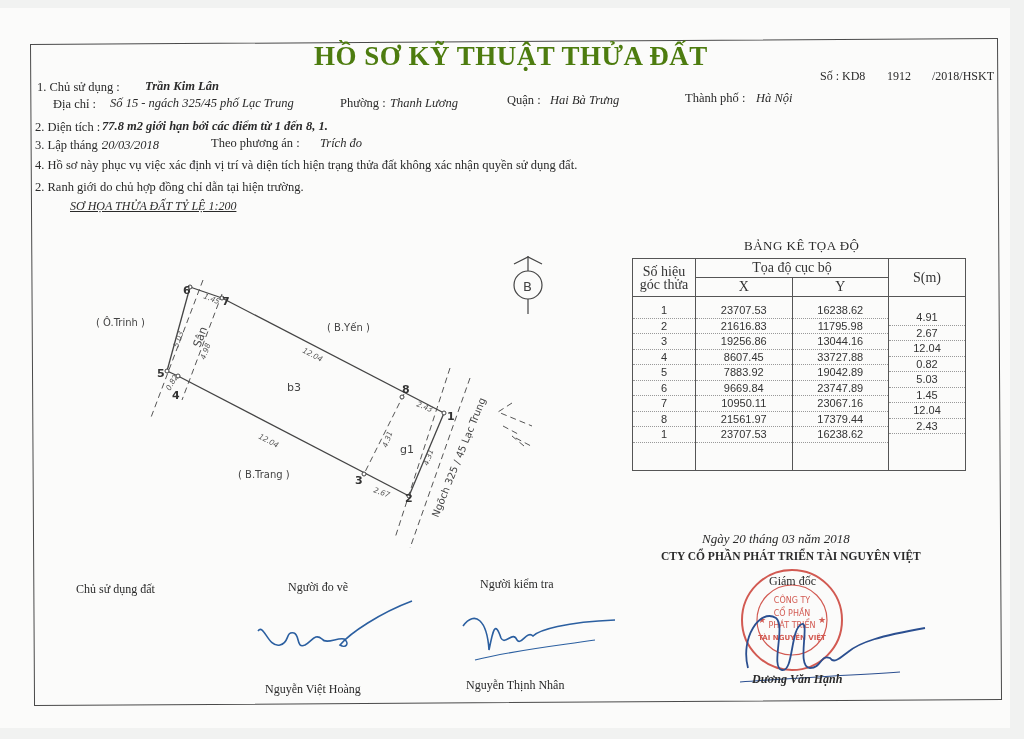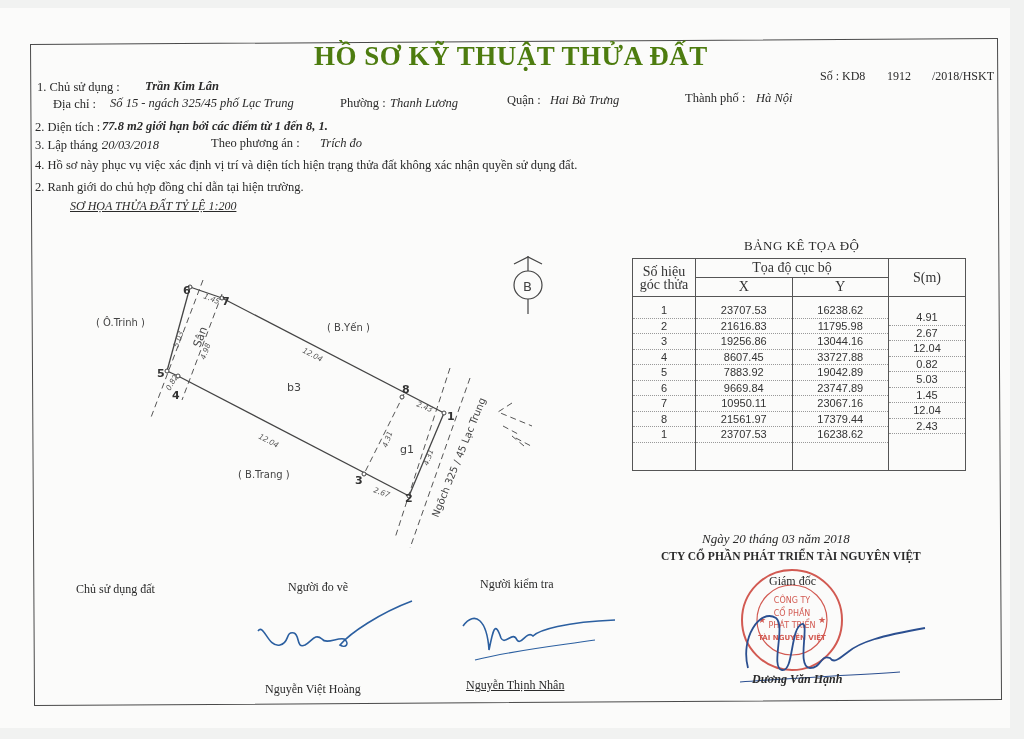--- a/index.html
+++ b/index.html
@@ -243,15 +243,15 @@
   <svg class="sig" style="left:455px; top:592px;" width="170" height="70">
     <path d="M8,26 C20,10 32,20 34,50 C38,30 40,20 46,38 C50,46 58,30 62,40 C66,46 72,30 78,36 C84,30 110,22 160,20" stroke="#2b5fa0" stroke-width="1.6" fill="none"></path>
     <path d="M20,60 C60,50 100,46 140,40" stroke="#2b5fa0" stroke-width="1.2" fill="none"></path>
   </svg>
   <svg class="sig" style="left:730px; top:590px;" width="200" height="90">
     <path d="M18,70 C10,40 30,10 46,20 C56,28 40,70 52,72 C64,74 60,30 72,26 C80,24 66,70 80,70 C92,70 90,56 100,60 C104,66 110,60 118,54 C130,44 150,38 195,30" stroke="#2b4f90" stroke-width="1.8" fill="none"></path>
     <path d="M10,84 C60,80 110,78 170,74" stroke="#2b4f90" stroke-width="1.1" fill="none"></path>
   </svg>
 
   <div class="abs small" style="left:265px; top:674px;">Nguyễn Việt Hoàng</div>
-  <div class="abs small" style="left:466px; top:670px;text-decoration:underline;">Nguyễn Thịnh Nhân</div>
+  <div class="abs small" style="left:466px; top:670px;">Nguyễn Thịnh Nhân</div>
   <div class="abs small it b" style="left:752px; top:664px;">Dương Văn Hạnh</div>
 </div>
 
 </body></html>

